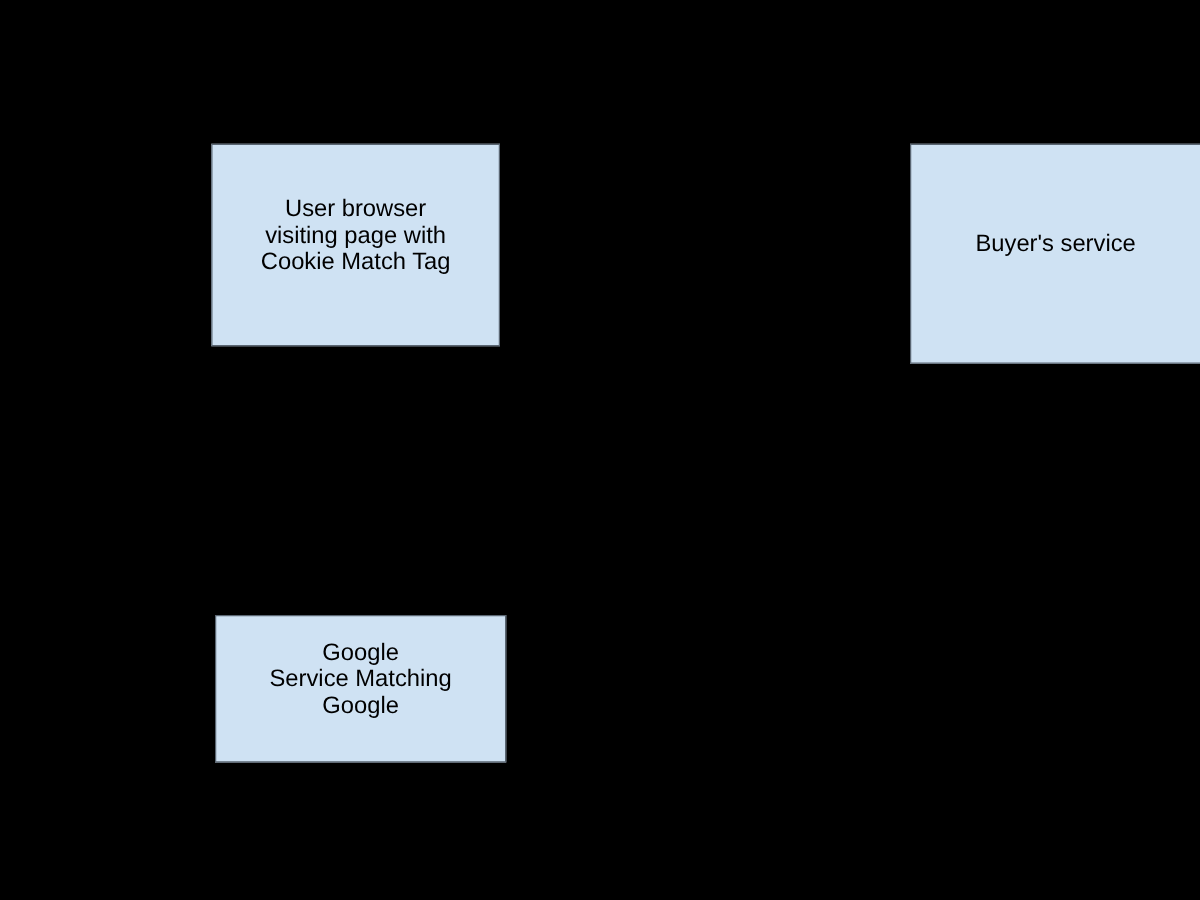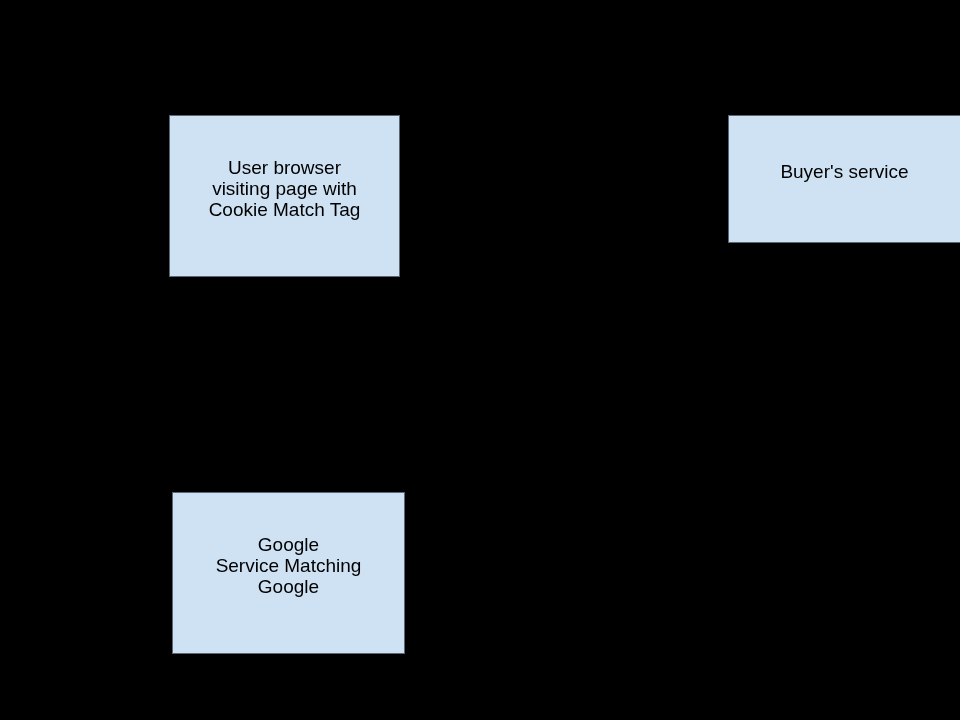--- a/index.html
+++ b/index.html
@@ -20,22 +20,22 @@
     position: absolute;
     box-sizing: border-box;
     border: 1px solid #5a6672;
     background: #cfe2f3;
     display: flex;
     align-items: center;
     justify-content: center;
     text-align: center;
   }
   .node--user   { left: 137px; top: 115px; width: 231px; height: 162px; }
-  .node--buyer  { left: 696px; top: 115px; width: 233px; height: 128px; }
-  .node--google { left: 140px; top: 492px; width: 233px; height: 162px; }
+  .node--buyer  { left: 696px; top: 115px; width: 233px; height: 176px; }
+  .node--google { left: 140px; top: 492px; width: 233px; height: 118px; }
   .node-label {
     color: #000000;
     font-size: 19px;
     line-height: 21px;
     transform: translateY(-8px);
   }
   .node-label .line {
     display: block;
     white-space: nowrap;
   }

